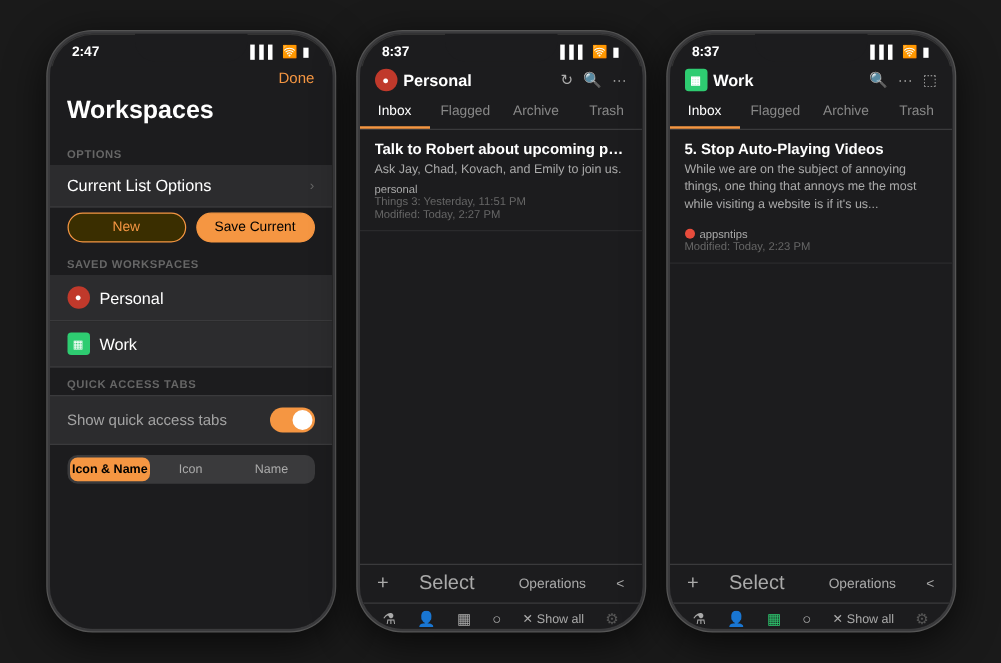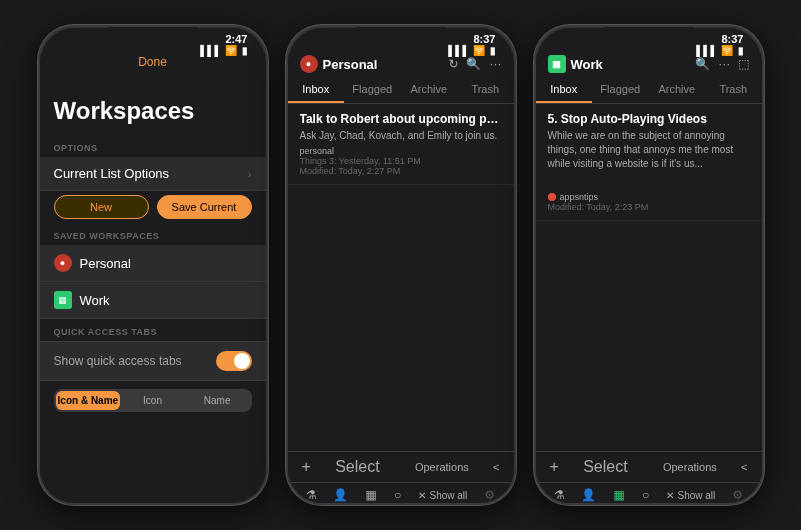--- a/index.html
+++ b/index.html
@@ -32,56 +32,54 @@
       width: 90px; height: 22px;
       background: #1c1c1e;
       border-radius: 0 0 16px 16px;
       z-index: 10;
     }
 
     
     .status-bar {
       display: flex;
       justify-content: space-between;
-      align-items: flex-end;
+      align-items: center;
       padding: 6px 18px 2px;
       color: #fff;
       font-size: 10px;
       font-weight: 600;
       height: 26px;
-      flex-direction: column;
     }
     .status-bar .time { font-size: 11px; font-weight: 700; }
     .status-icons { display: flex; gap: 4px; align-items: center; }
 
     
     .screen { flex: 1; overflow: hidden; }
 
     
     .phone1 .screen {
       background: #1c1c1e;
       height: 454px;
       overflow-y: auto;
     }
     .nav-bar-p1 {
       display: flex;
-      justify-content: center;
+      justify-content: flex-end;
       align-items: flex-end;
       padding: 2px 14px 4px;
     }
     .nav-bar-p1 .done-btn {
       color: #f59642;
       font-size: 12px;
     }
     .workspaces-title {
-      font-size: 24px;
+      font-size: 20px;
       font-weight: 700;
       color: #fff;
       padding: 4px 14px 10px;
-      margin-top: 20px;
     }
     .section-label {
       font-size: 9px;
       font-weight: 600;
       color: #666;
       text-transform: uppercase;
       letter-spacing: 0.5px;
       padding: 8px 14px 4px;
     }
     .list-row {
@@ -400,21 +398,21 @@
     <div class="tab-bar">
       <div class="tab-item active">Inbox</div>
       <div class="tab-item">Flagged</div>
       <div class="tab-item">Archive</div>
       <div class="tab-item">Trash</div>
     </div>
     <div class="email-list">
       <div class="email-item">
         <div class="email-subject">5. Stop Auto-Playing Videos</div>
         <div class="email-preview">While we are on the subject of annoying things, one thing that annoys me the most while visiting a website is if it's us...</div>
-        <div style="display:flex;align-items:center;gap:4px;margin-top:21px;">
+        <div style="display:flex;align-items:center;gap:4px;margin-top:11px;">
           <span class="dot-red"></span>
           <span class="email-tag">appsntips</span>
         </div>
         <div class="email-meta">Modified: Today, 2:23 PM</div>
       </div>
     </div>
     <div class="bottom-toolbar">
       <span class="plus">+</span>
       <span class="select-btn">Select</span>
       <span class="ops">Operations</span>

